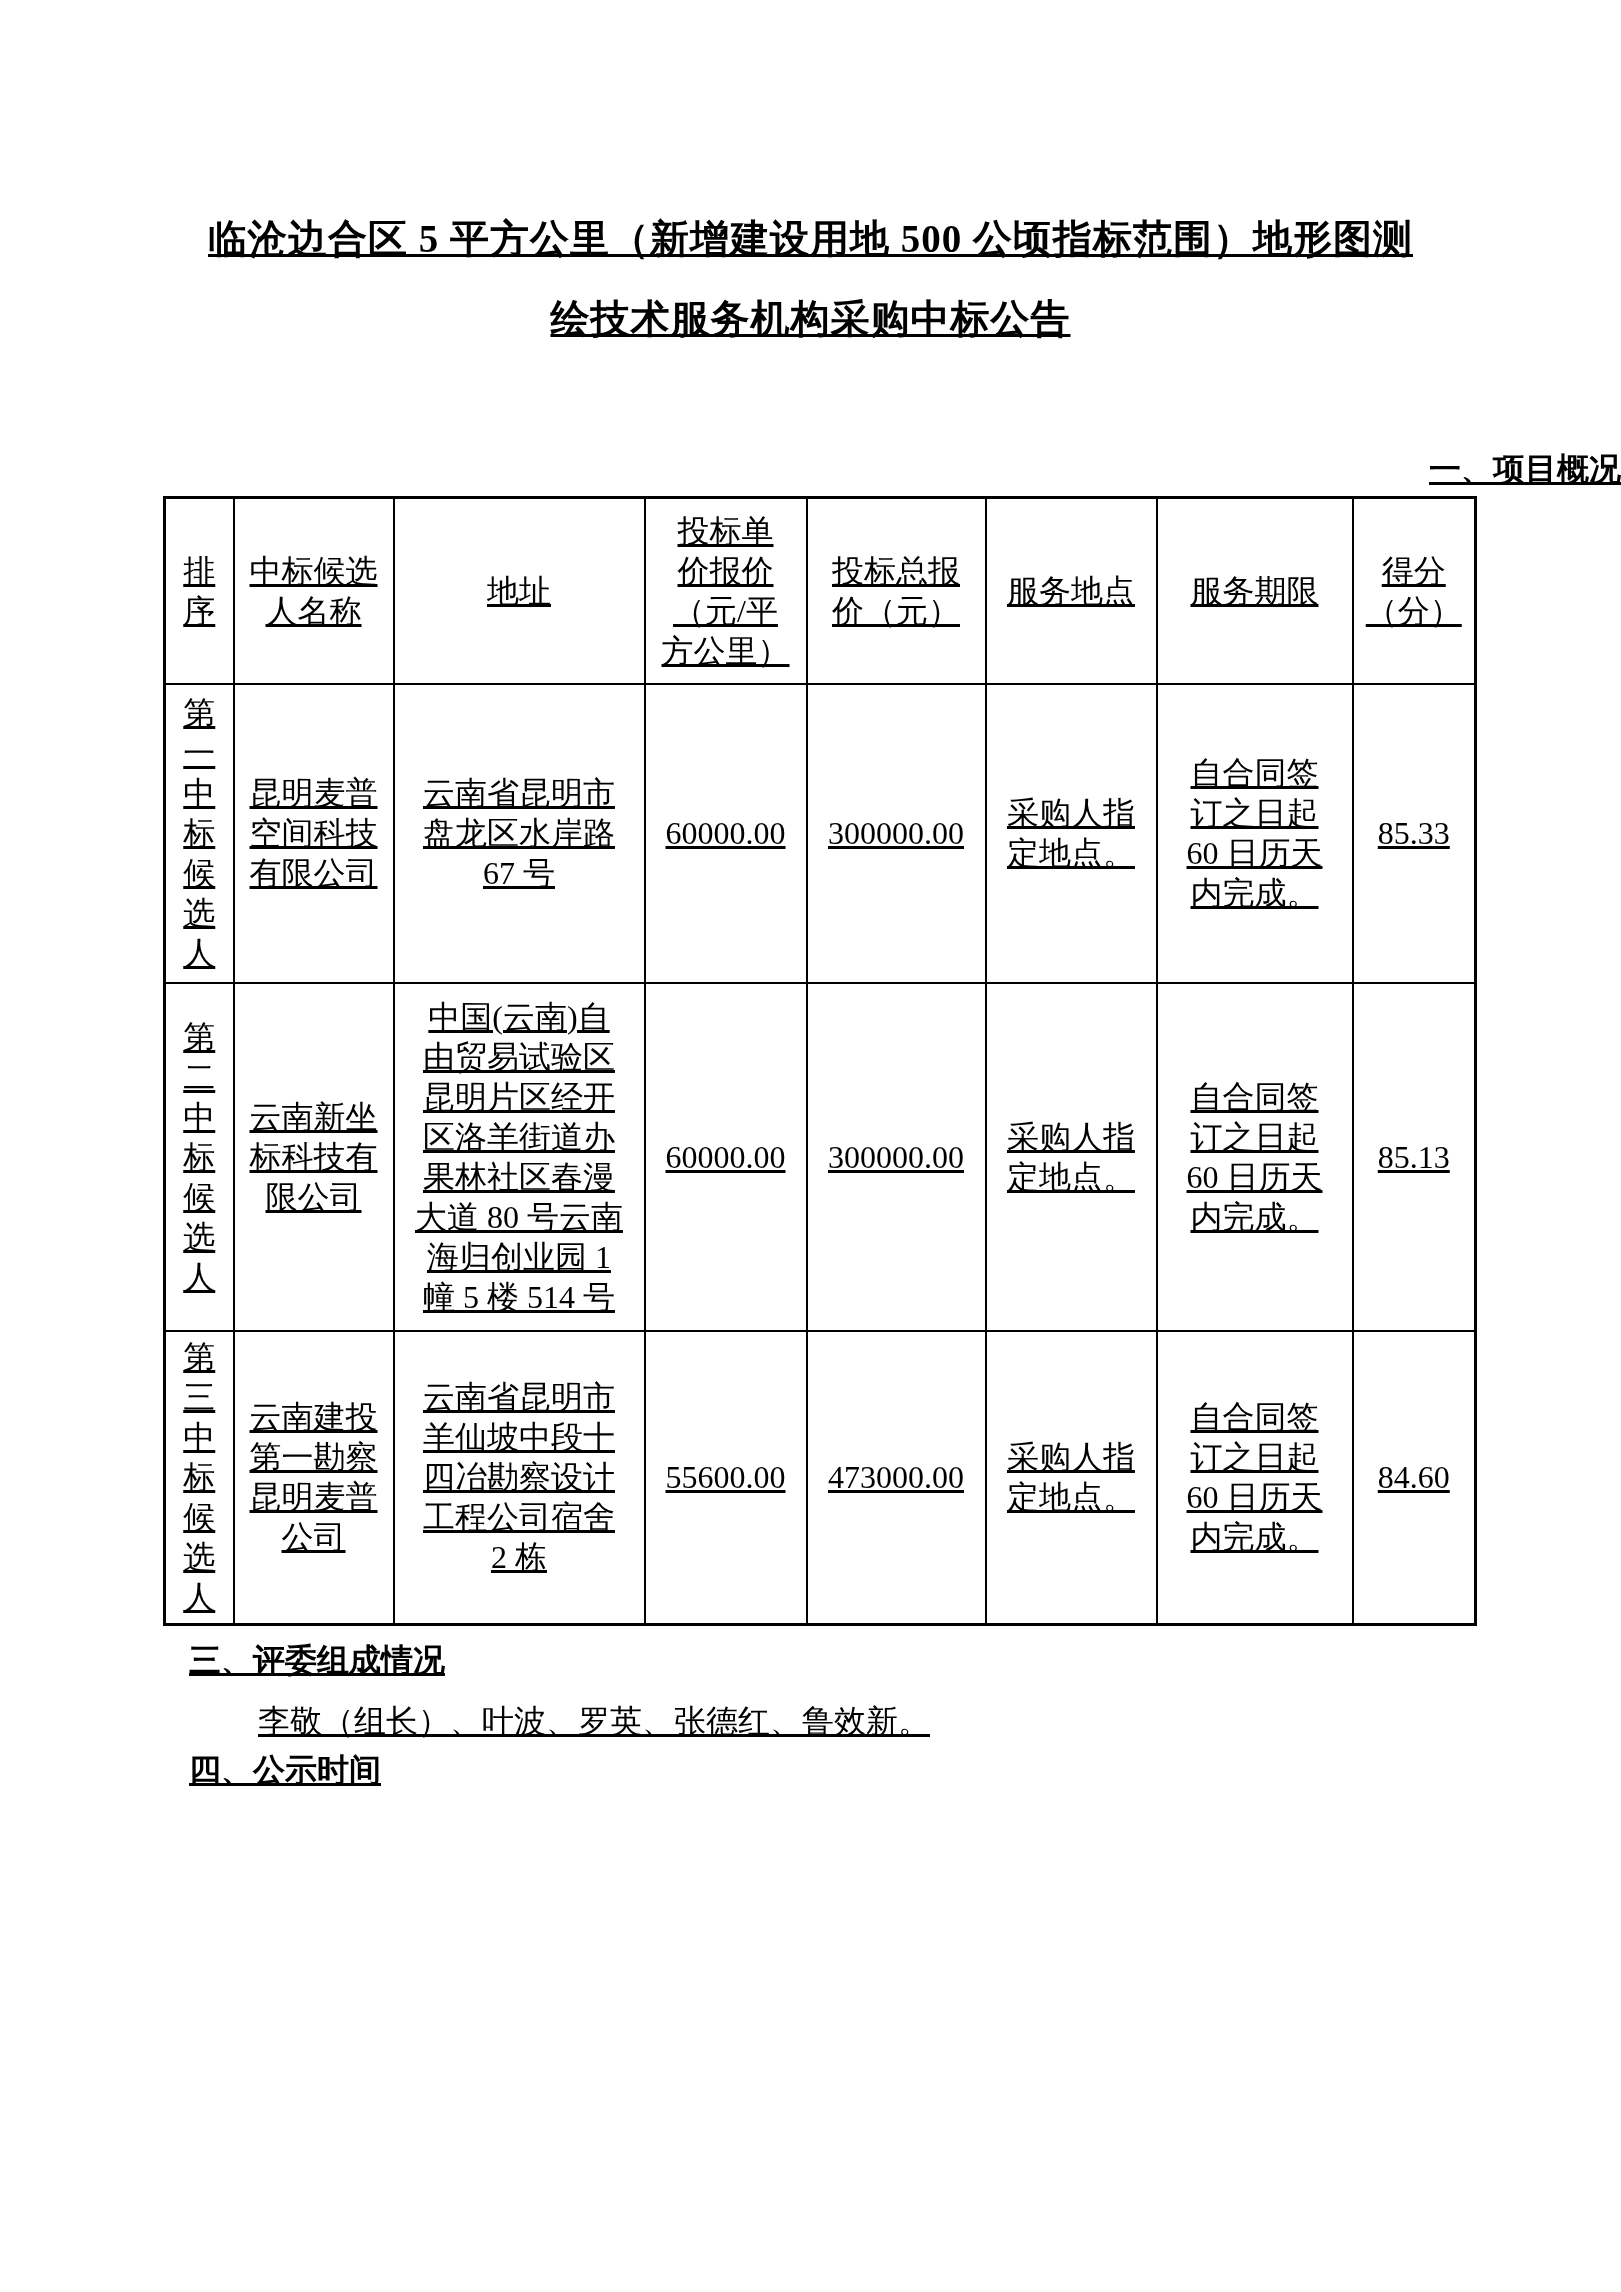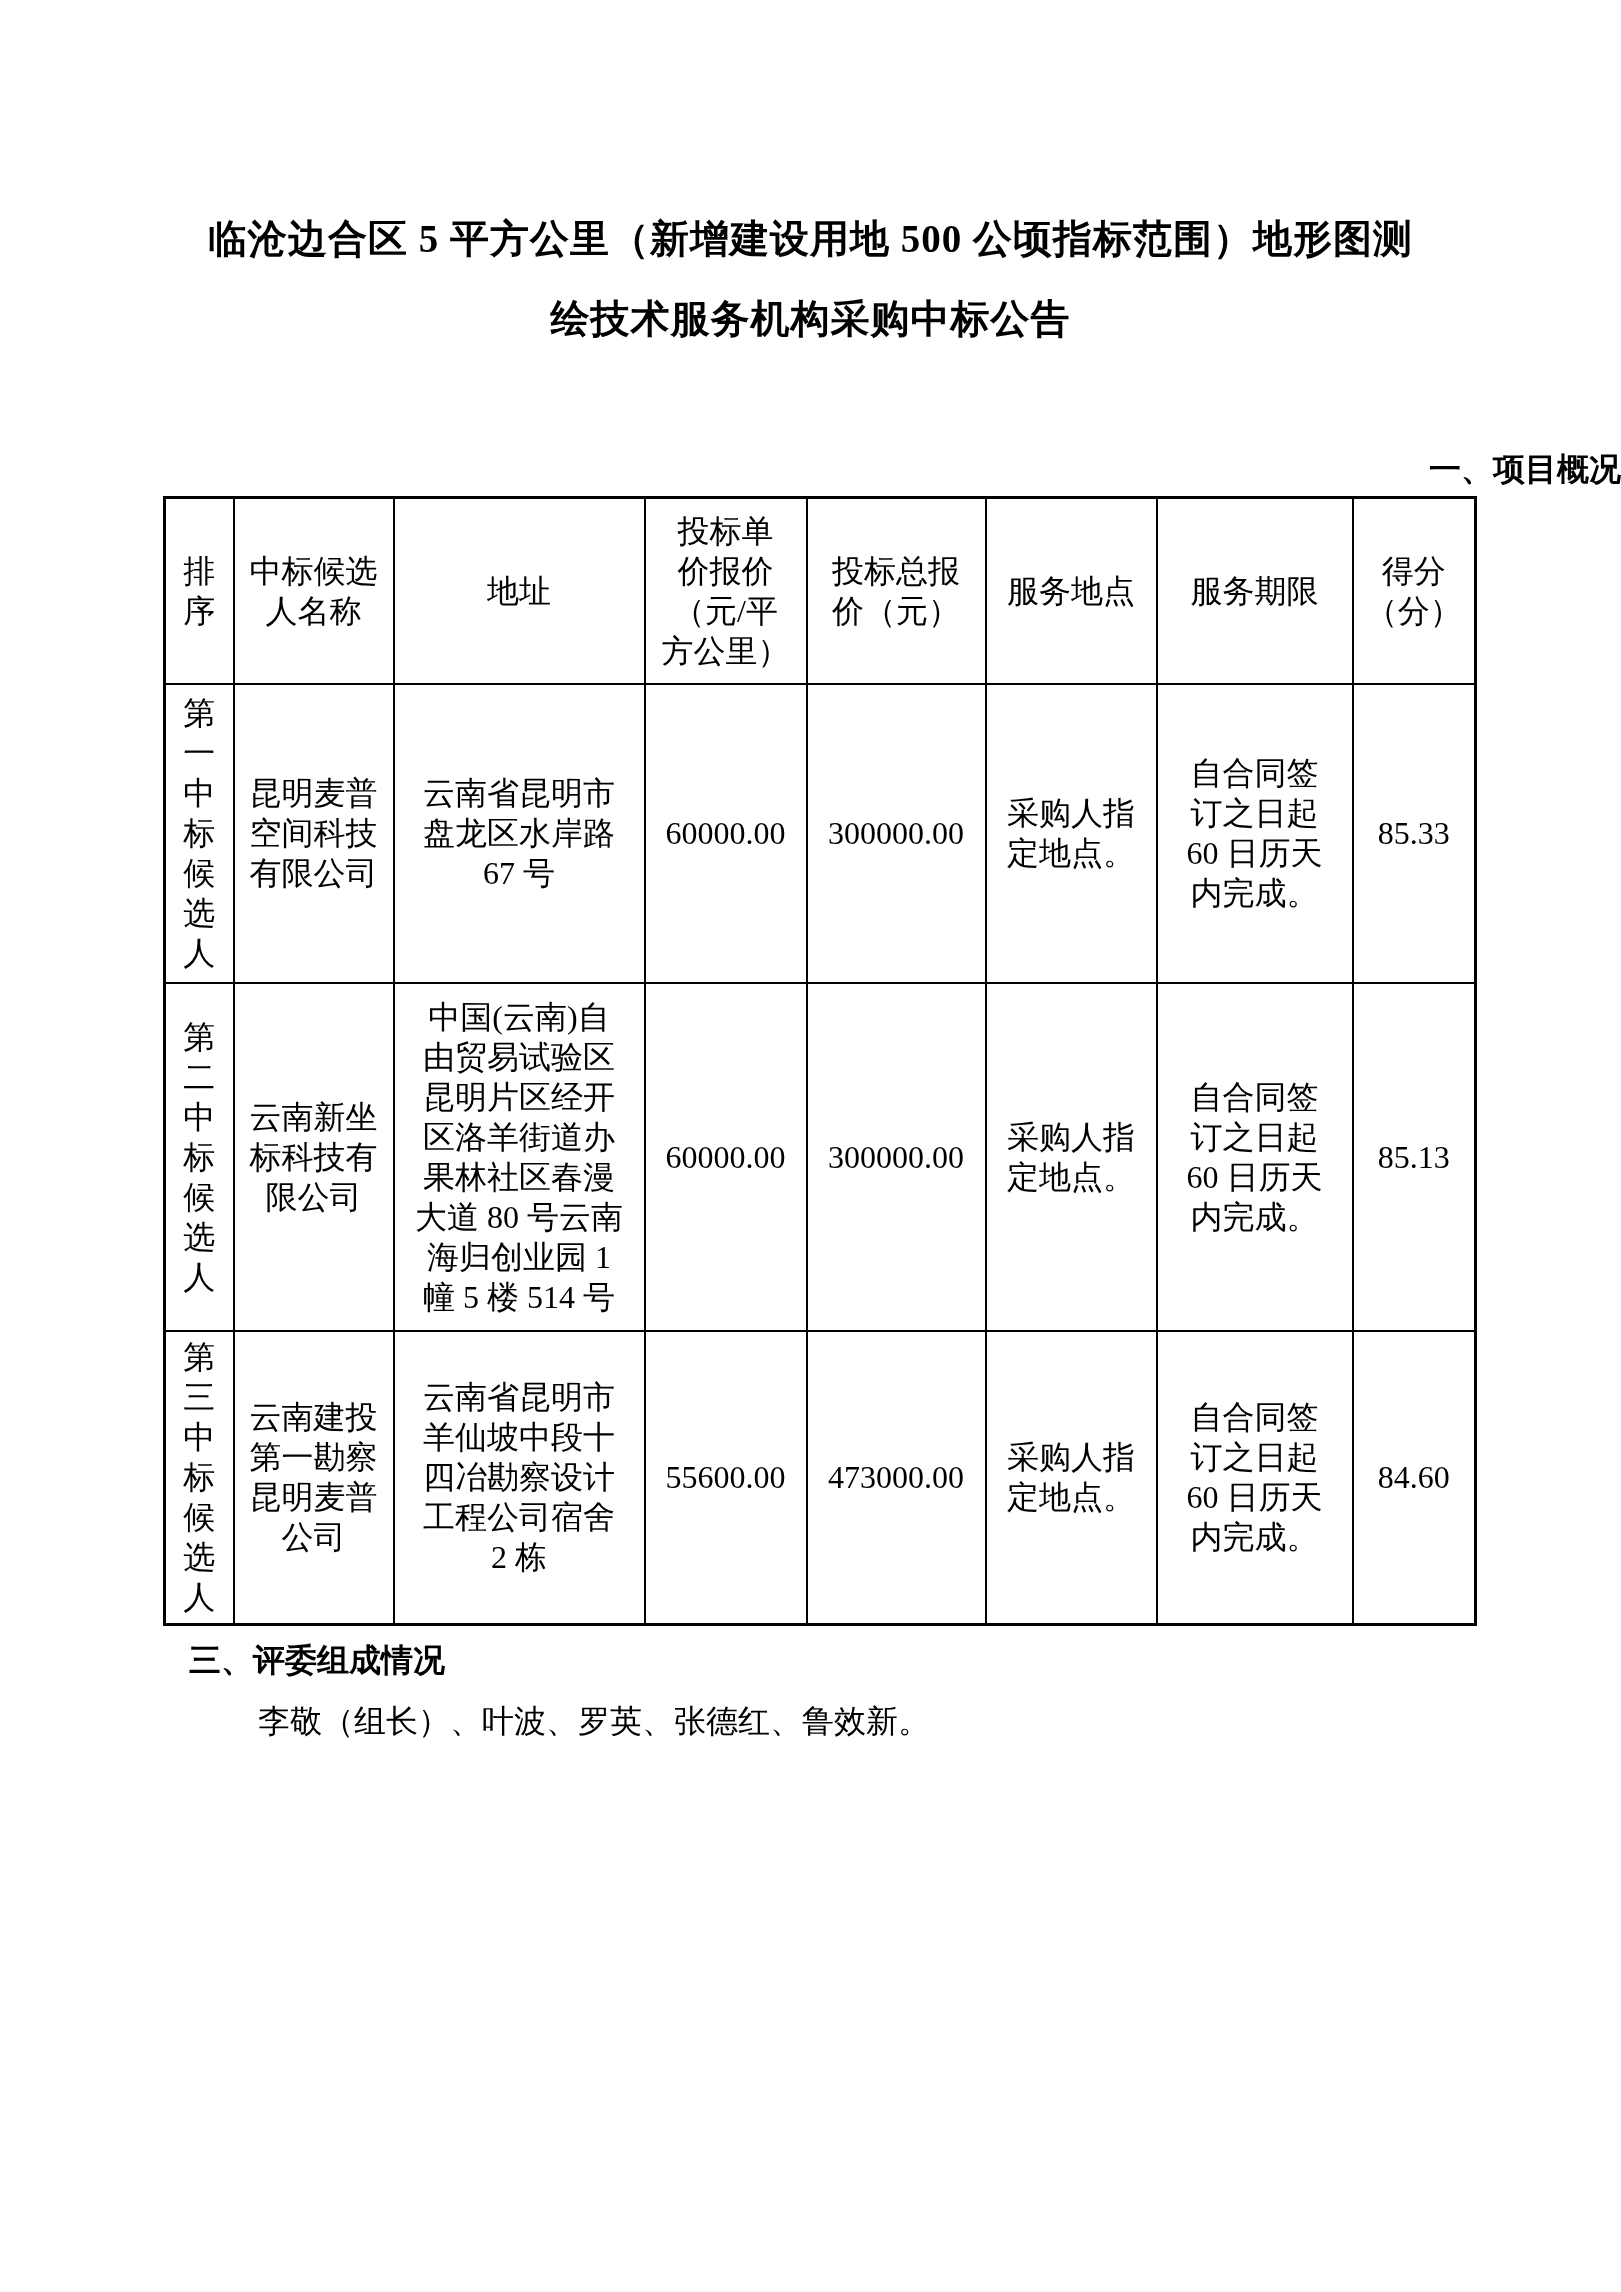--- a/index.html
+++ b/index.html
@@ -5,20 +5,21 @@
   html, body { margin: 0; padding: 0; background: #888; }
   .page {
     position: relative;
     width: 1621px;
     height: 2293px;
     margin: 0 auto;
     background: #ffffff;
     color: #000;
     overflow: hidden;
     font-family: "Liberation Serif", "DejaVu Serif", serif;
+    text-decoration: underline;
   }
   .title-block {
     padding-top: 199px;
     text-align: center;
     font-weight: bold;
     font-size: 39px;
     line-height: 80px;
     letter-spacing: 1px;
     font-family: "Liberation Serif", "DejaVu Serif", serif;
   }
@@ -203,15 +204,16 @@
 订之日起
 60 日历天
 内完成。</td>
         <td>84.60</td>
       </tr>
     </tbody>
   </table>
 
   <div class="tail-heading first">三、评委组成情况</div>
   <div class="committee-line">李敬（组长）、叶波、罗英、张德红、鲁效新。</div>
+  <div class="tail-heading">四、公示时间</div>
 
 </div>
 
 
 </body></html>

